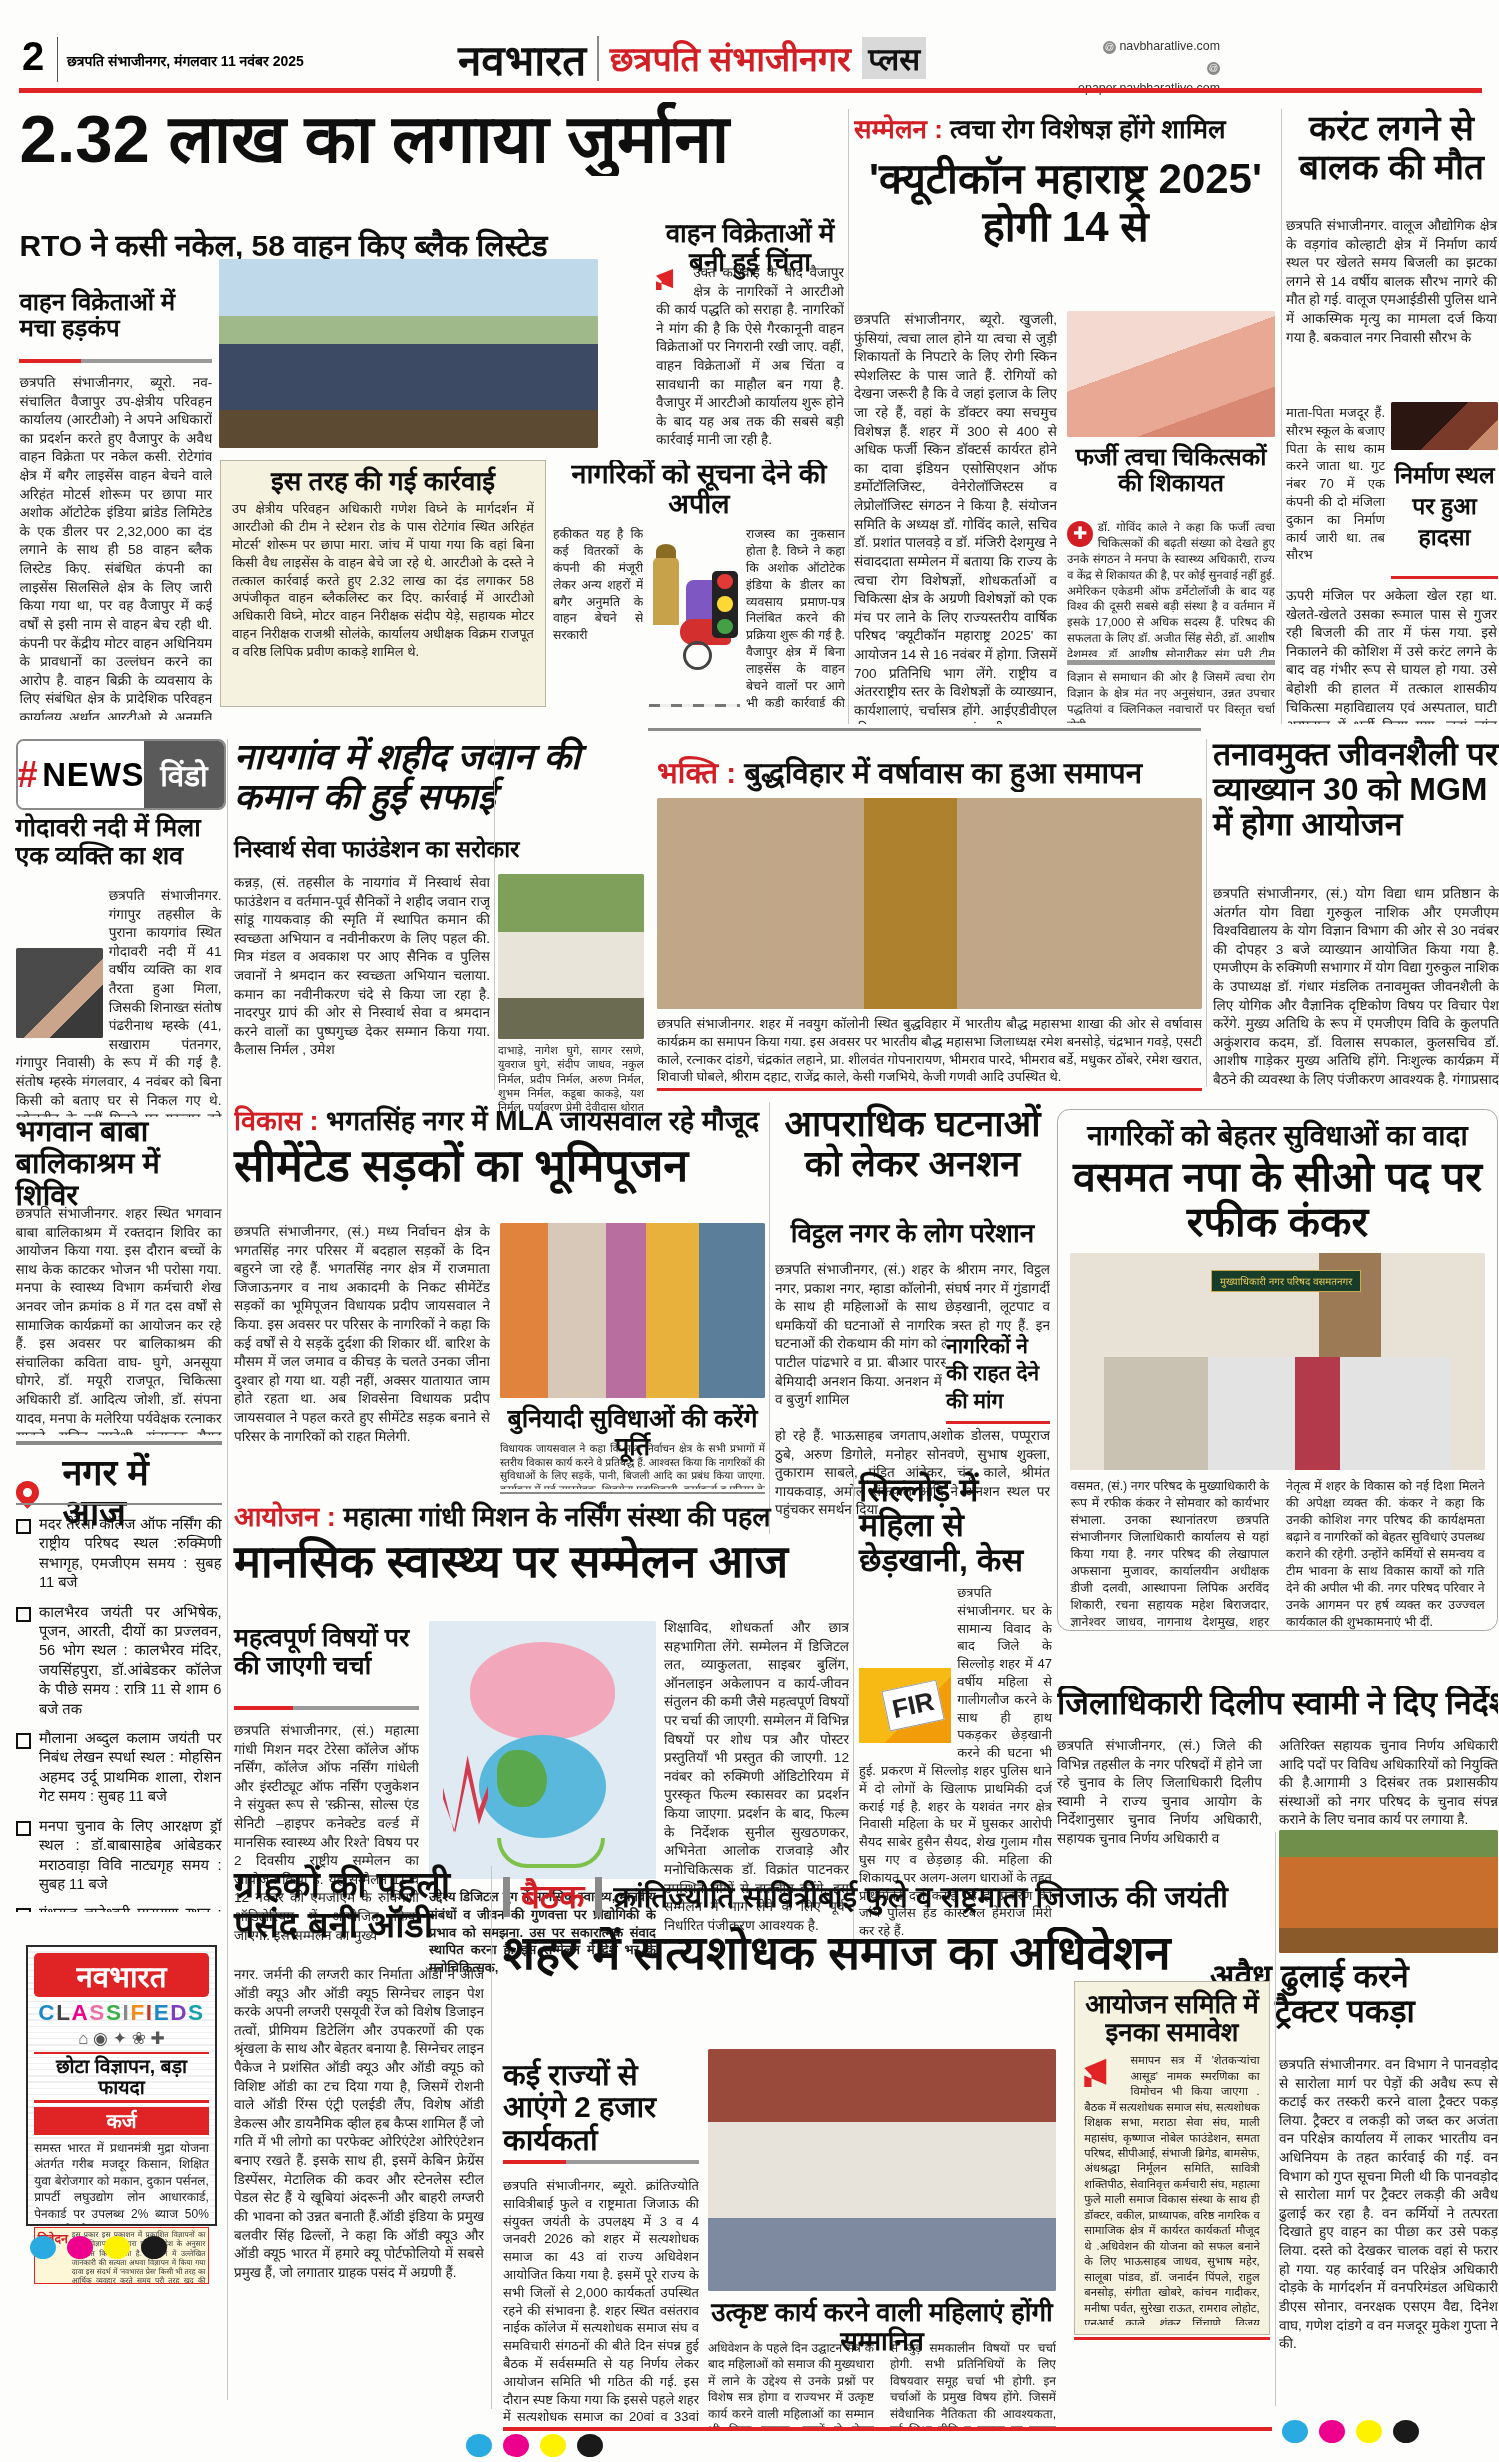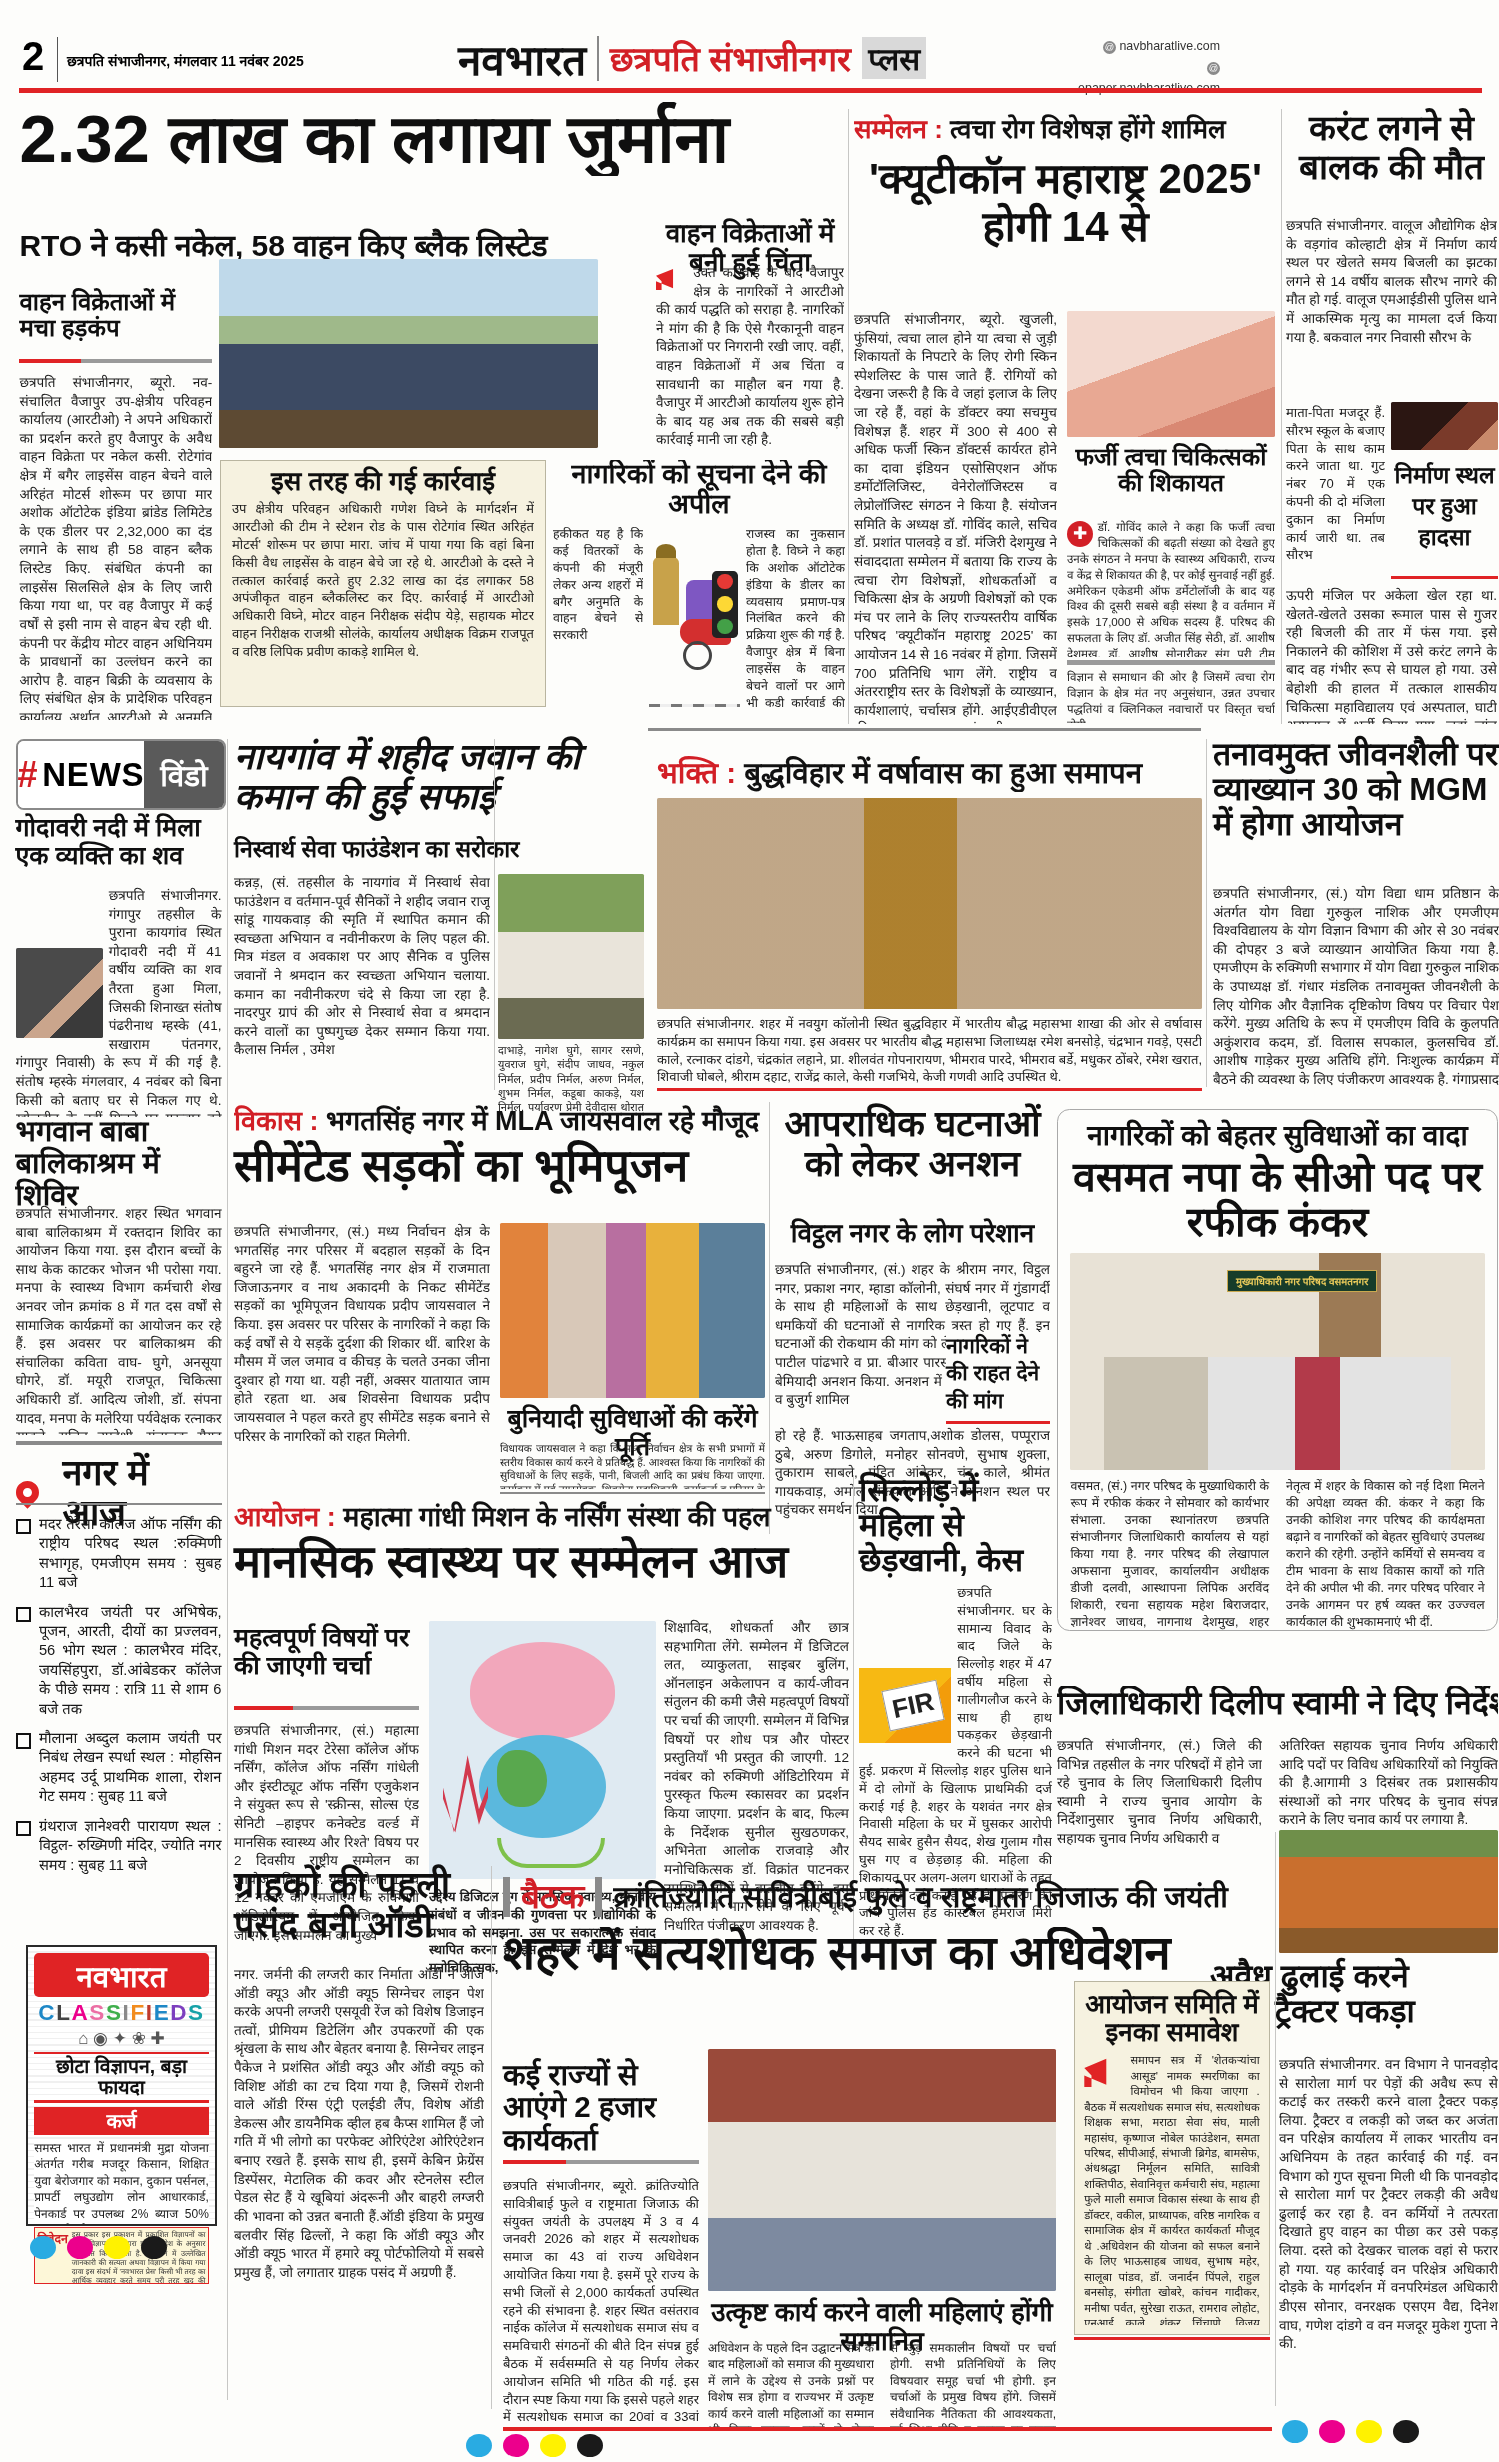--- a/index.html
+++ b/index.html
@@ -173,21 +173,21 @@
   <div class="abs body" style="left:775px;top:1261px;width:275px;height:155px;">छत्रपति संभाजीनगर, (सं.) शहर के श्रीराम नगर, विट्ठल नगर, प्रकाश नगर, म्हाडा कॉलोनी, संघर्ष नगर में गुंडागर्दी के साथ ही महिलाओं के साथ छेड़खानी, लूटपाट व धमकियों की घटनाओं से नागरिक त्रस्त हो गए हैं. इन घटनाओं की रोकथाम की मांग को लेकर कांग्रेस के सुभाष पाटील पांढभारे व प्रा. बीआर पारसकर ने विट्ठल नगर में बेमियादी अनशन किया. अनशन में क्षेत्र के युवा, महिलाएं व बुजुर्ग शामिल</div>
   <div class="abs hl" style="left:946px;top:1332px;width:104px;font-size:21px;background:#fdfdfb;line-height:1.3;">नागरिकों ने की राहत देने की मांग</div>
   <div class="redrule" style="left:946px;top:1421px;width:104px;height:3.1px;"></div>
   <div class="abs body" style="left:775px;top:1427px;width:275px;height:107px;">हो रहे हैं. भाऊसाहब जगताप,अशोक डोलस, पप्पूराज ठुबे, अरुण डिगोले, मनोहर सोनवणे, सुभाष शुक्ला, तुकाराम साबले, पंडित आंबेकर, चंदू काले, श्रीमंत गायकवाड़, अमोल शंकपाल आदि ने अनशन स्थल पर पहुंचकर समर्थन दिया.</div>
   <div class="vrule" style="left:769px;top:1102px;height:432px;"></div>
 
   <div class="abs" style="left:1057px;top:1109px;width:441px;height:522px;border:1.6px solid #a9a9a9;border-radius:12.4px;padding:11px 12.4px;box-sizing:border-box;overflow:hidden;">
     <div class="hl ctr" style="font-size:28px;">नागरिकों को बेहतर सुविधाओं का वादा</div>
     <div class="hl ctr" style="font-size:41px;margin-top:3.1px;">वसमत नपा के सीओ पद पर रफीक कंकर</div>
     <div class="ph" style="position:relative;width:100%;height:217px;margin-top:7.8px;background:linear-gradient(90deg,#e8e2d6 0 60%,#9c7a55 60% 75%,#e8e2d6 75% 100%);">
-      <div style="position:absolute;left:34%;top:8%;background:#173c2a;color:#e8c95a;font-size:10px;font-weight:700;padding:3.1px 7.8px;text-align:center;border:1.6px solid #caa94f;margin-left:16px;">मुख्याधिकारी नगर परिषद वसमतनगर</div>
+      <div style="position:absolute;left:34%;top:8%;background:#173c2a;color:#e8c95a;font-size:10px;font-weight:400;padding:3.1px 7.8px;text-align:center;border:1.6px solid #caa94f;">मुख्याधिकारी नगर परिषद वसमतनगर</div>
       <div style="position:absolute;left:8%;bottom:0;width:84%;height:52%;background:linear-gradient(90deg,#c9c2b2 0 30%,#e3e3e3 30% 55%,#b23a4a 55% 68%,#e3e3e3 68% 100%);"></div>
     </div>
     <div class="body" style="column-count:2;column-gap:17px;font-size:12.4px;margin-top:7.8px;height:233px;">वसमत, (सं.) नगर परिषद के मुख्याधिकारी के रूप में रफीक कंकर ने सोमवार को कार्यभार संभाला. उनका स्थानांतरण छत्रपति संभाजीनगर जिलाधिकारी कार्यालय से यहां किया गया है. नगर परिषद की लेखापाल अफसाना मुजावर, कार्यालयीन अधीक्षक डीजी दलवी, आस्थापना लिपिक अरविंद शिकारी, रचना सहायक महेश बिराजदार, ज्ञानेश्वर जाधव, नागनाथ देशमुख, शहर अभियंता ने सीओ कंकर का सत्कार कर उनके नेतृत्व में शहर के विकास को नई दिशा मिलने की अपेक्षा व्यक्त की. कंकर ने कहा कि उनकी कोशिश नगर परिषद की कार्यक्षमता बढ़ाने व नागरिकों को बेहतर सुविधाएं उपलब्ध कराने की रहेगी. उन्होंने कर्मियों से समन्वय व टीम भावना के साथ विकास कार्यों को गति देने की अपील भी की. नगर परिषद परिवार ने उनके आगमन पर हर्ष व्यक्त कर उज्ज्वल कार्यकाल की शुभकामनाएं भी दीं.</div>
   </div>
 
   <div class="hrule" style="left:15.5px;top:1441px;width:206px;height:3.9px;background:#8a8a8a;"></div>
   <div class="abs" style="left:15.5px;top:1453px;width:206px;display:flex;align-items:center;gap:24px;">
     <span class="pin"></span>
     <span class="hl" style="font-size:36px;">नगर में आज</span>
   </div>
@@ -197,20 +197,24 @@
         <span class="bullet-sq"></span>
         <span>मदर तेरेसा कॉलेज ऑफ नर्सिंग की राष्ट्रीय परिषद स्थल :रुक्मिणी सभागृह, एमजीएम समय : सुबह 11 बजे</span>
       </li>
     <li>
         <span class="bullet-sq"></span>
         <span>कालभैरव जयंती पर अभिषेक, पूजन, आरती, दीयों का प्रज्लवन, 56 भोग स्थल : कालभैरव मंदिर, जयसिंहपुरा, डॉ.आंबेडकर कॉलेज के पीछे  समय : रात्रि 11 से शाम 6 बजे तक</span>
       </li>
     <li>
         <span class="bullet-sq"></span>
         <span>मौलाना अब्दुल कलाम जयंती पर निबंध लेखन स्पर्धा स्थल : मोहसिन अहमद उर्दू प्राथमिक शाला, रोशन गेट समय : सुबह 11 बजे</span>
+      </li>
+    <li>
+        <span class="bull et-sq bullet-sq"></span>
+        <span>मनपा चुनाव के लिए आरक्षण ड्रॉ स्थल : डॉ.बाबासाहेब आंबेडकर मराठवाड़ा विवि नाट्यगृह समय : सुबह 11 बजे</span>
       </li>
     <li>
         <span class="bullet-sq"></span>
         <span>ग्रंथराज ज्ञानेश्वरी पारायण स्थल : विट्ठल- रुख्मिणी मंदिर, ज्योति नगर समय : सुबह 11 बजे</span>
       </li>
 
   </ul>
 
   <div class="abs kicker" style="left:234px;top:1497px;width:615px;font-size:27px;">
     <span class="red">आयोजन :</span>

